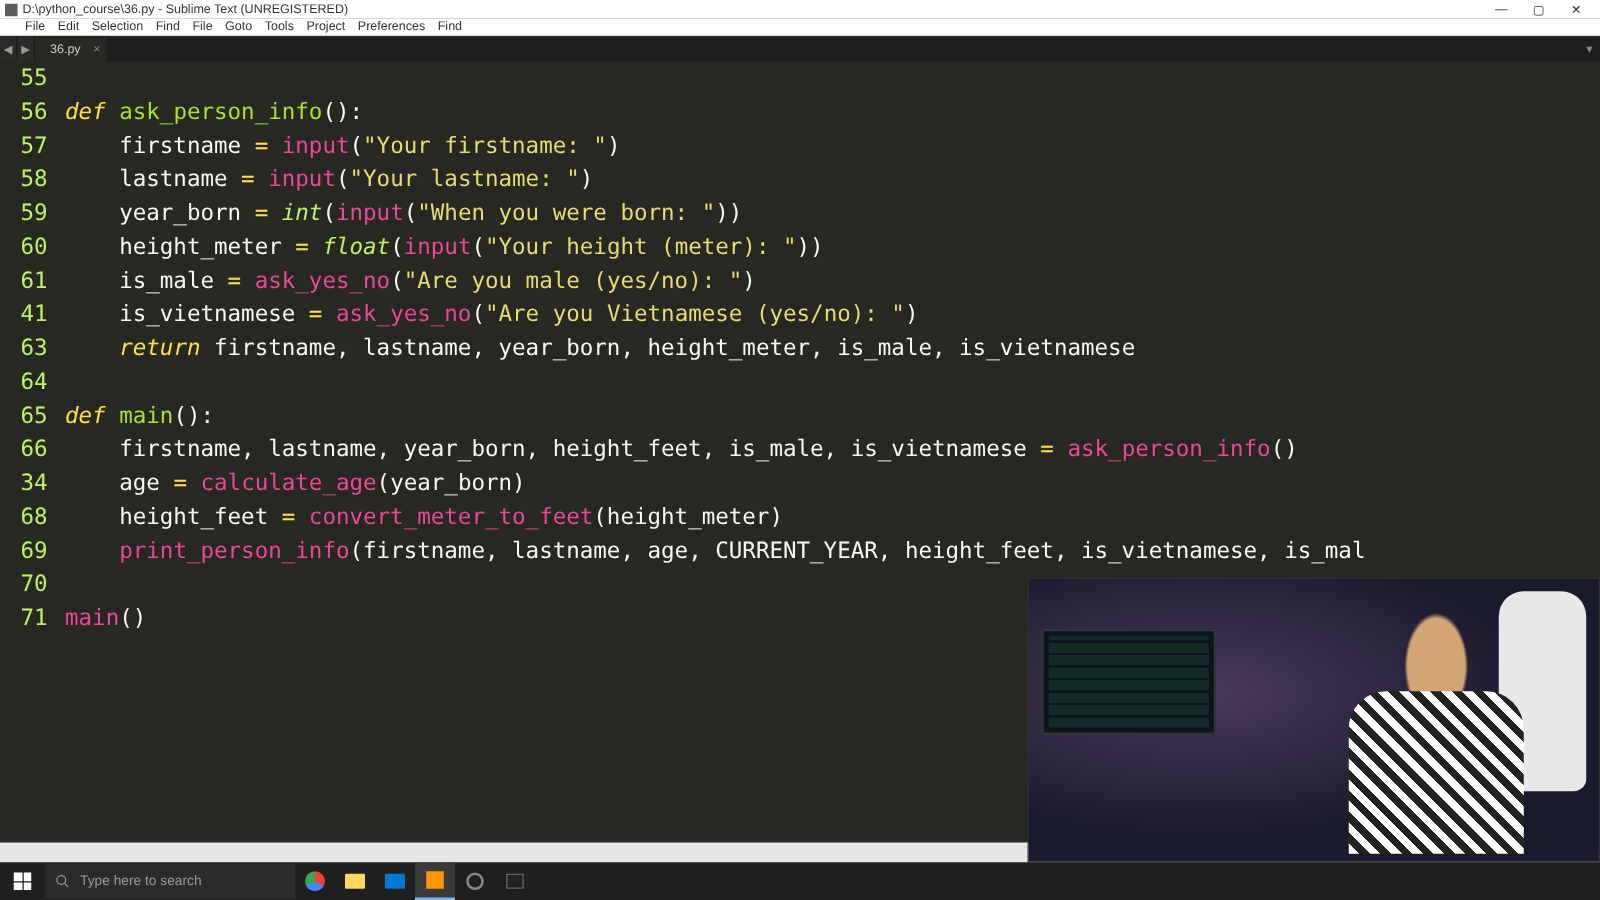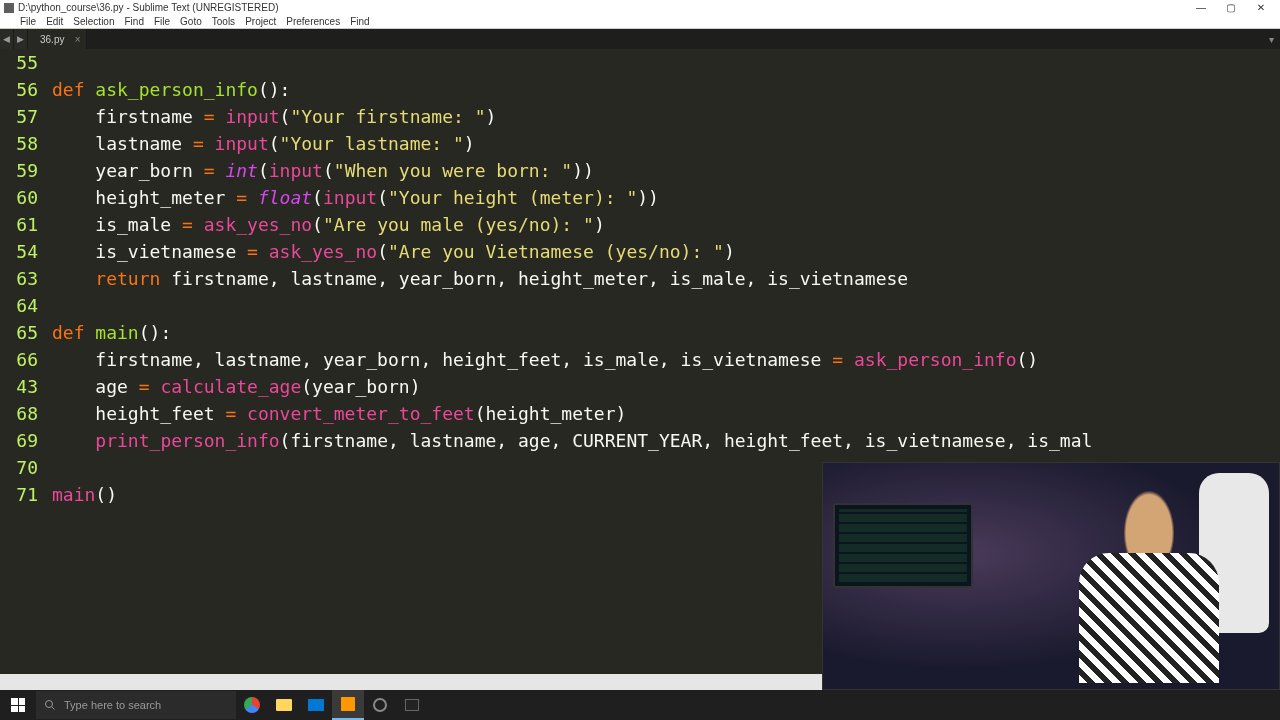--- a/index.html
+++ b/index.html
@@ -77,25 +77,25 @@
   padding-top: 0;
 }
 .gutter div { height: 27px; }
 .code {
   flex: 1;
   color: #f8f8f2;
   white-space: pre;
   padding-left: 4px;
 }
 .code div { height: 27px; }
-.kw { color: #f97316; }
+.kw { color: #fde047; font-style: italic; }
 .fn { color: #a6e22e; }
 .fnc { color: #ec4899; }
 .str { color: #e6db74; }
-.builtin { color: #d946ef; font-style: italic; }
+.builtin { color: #bef264; font-style: italic; }
 .statusbar {
   position: absolute;
   bottom: 30px;
   left: 0;
   right: 0;
   height: 16px;
   background: #e6e6e6;
   font-size: 9px;
   color: #666;
   display: flex;
@@ -250,26 +250,26 @@
 
 <div class="editor">
   <div class="gutter" id="gutter">
       <div>55</div>
       <div>56</div>
       <div>57</div>
       <div>58</div>
       <div>59</div>
       <div>60</div>
       <div>61</div>
-      <div>54</div>
+      <div>41</div>
       <div>63</div>
       <div>64</div>
       <div>65</div>
       <div>66</div>
-      <div>43</div>
+      <div>34</div>
       <div>68</div>
       <div>69</div>
       <div>70</div>
       <div>71</div>
     </div>
   <div class="code" id="code"><div><span></span></div><div><span class="kw">def </span><span class="fn">ask_person_info</span><span>():</span></div><div><span>    firstname </span><span class="kw">=</span><span> </span><span class="fnc">input</span><span>(</span><span class="str">"Your firstname: "</span><span>)</span></div><div><span>    lastname </span><span class="kw">=</span><span> </span><span class="fnc">input</span><span>(</span><span class="str">"Your lastname: "</span><span>)</span></div><div><span>    year_born </span><span class="kw">=</span><span> </span><span class="builtin">int</span><span>(</span><span class="fnc">input</span><span>(</span><span class="str">"When you were born: "</span><span>))</span></div><div><span>    height_meter </span><span class="kw">=</span><span> </span><span class="builtin">float</span><span>(</span><span class="fnc">input</span><span>(</span><span class="str">"Your height (meter): "</span><span>))</span></div><div><span>    is_male </span><span class="kw">=</span><span> </span><span class="fnc">ask_yes_no</span><span>(</span><span class="str">"Are you male (yes/no): "</span><span>)</span></div><div><span>    is_vietnamese </span><span class="kw">=</span><span> </span><span class="fnc">ask_yes_no</span><span>(</span><span class="str">"Are you Vietnamese (yes/no): "</span><span>)</span></div><div><span>    </span><span class="kw">return</span><span> firstname, lastname, year_born, height_meter, is_male, is_vietnamese</span></div><div><span></span></div><div><span class="kw">def </span><span class="fn">main</span><span>():</span></div><div><span>    firstname, lastname, year_born, height_feet, is_male, is_vietnamese </span><span class="kw">=</span><span> </span><span class="fnc">ask_person_info</span><span>()</span></div><div><span>    age </span><span class="kw">=</span><span> </span><span class="fnc">calculate_age</span><span>(year_born)</span></div><div><span>    height_feet </span><span class="kw">=</span><span> </span><span class="fnc">convert_meter_to_feet</span><span>(height_meter)</span></div><div><span>    </span><span class="fnc">print_person_info</span><span>(firstname, lastname, age, CURRENT_YEAR, height_feet, is_vietnamese, is_mal</span></div><div><span></span></div><div><span class="fnc">main</span><span>()</span></div></div>
 </div>
 
 <div class="statusbar">
   <span></span>

